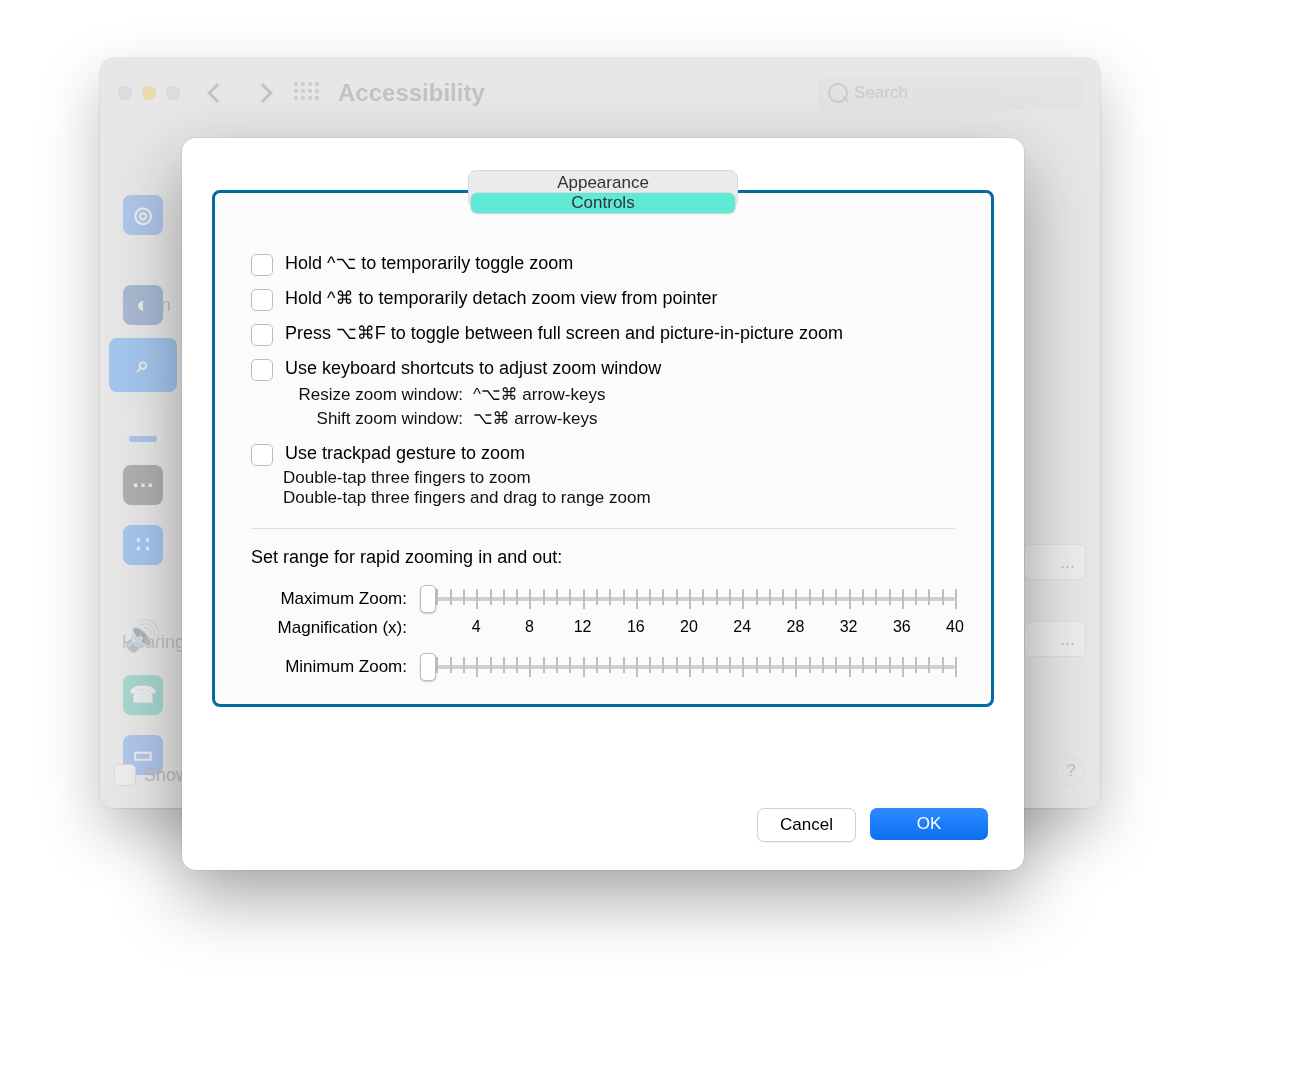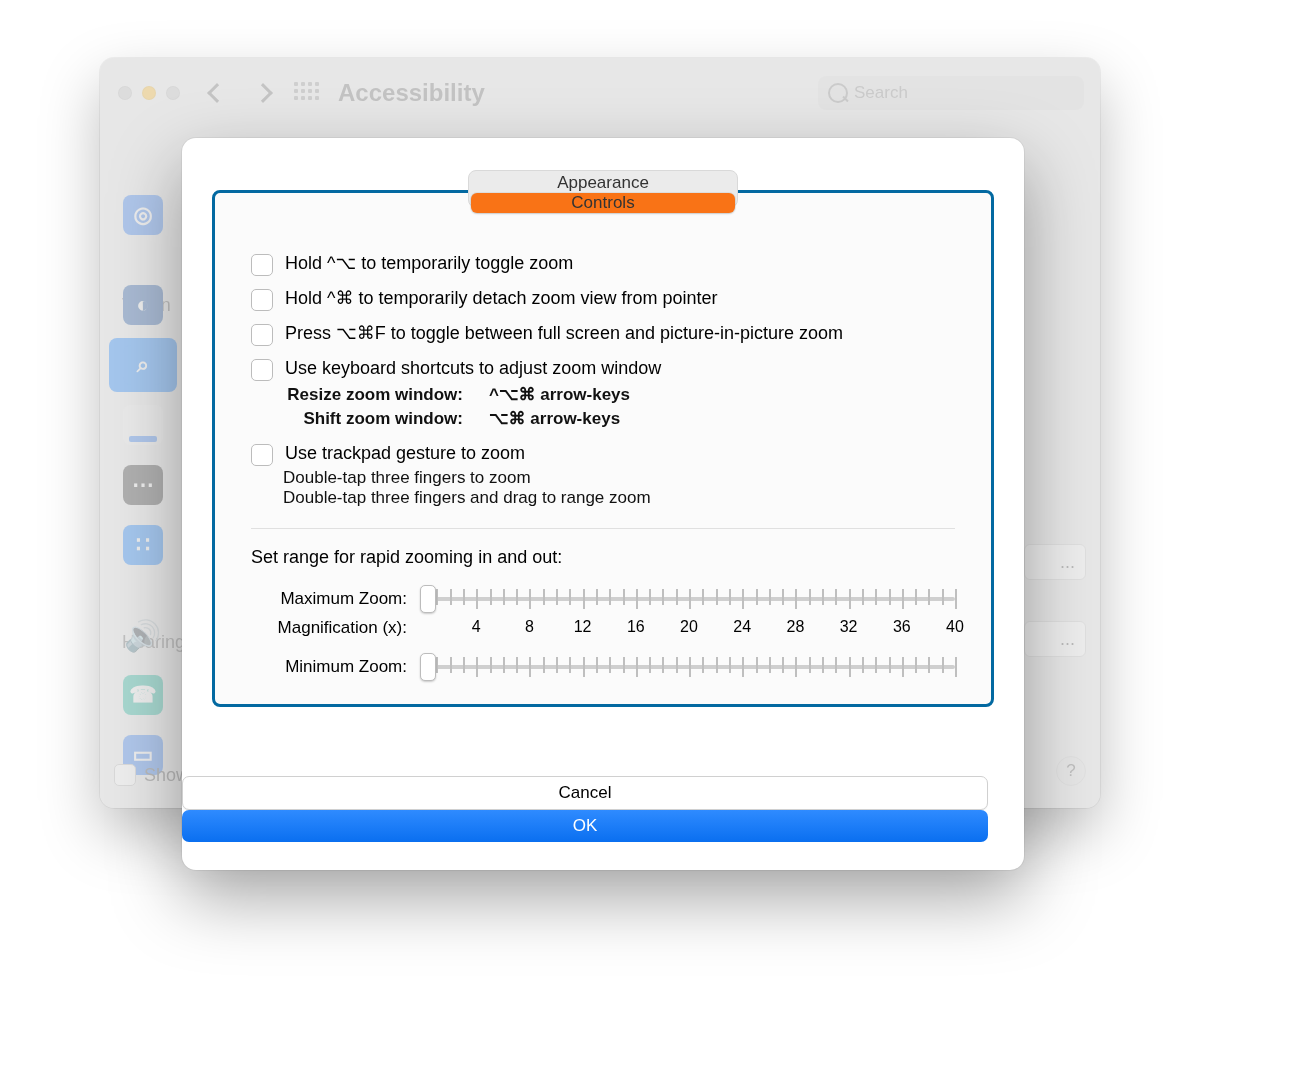--- a/index.html
+++ b/index.html
@@ -42,45 +42,45 @@
   .chkbox{width:20px;height:20px;background:#fff;border:1px solid #bcbcbc;border-radius:5px;}
 
   
   .sheet{
     position:absolute;left:182px;top:138px;width:842px;height:732px;background:#fff;border-radius:14px;
     box-shadow:0 28px 70px rgba(0,0,0,.35),0 0 0 1px rgba(0,0,0,.05);
     display:flex;flex-direction:column;
   }
   .seg{display:flex;margin:32px auto 0 auto;background:#ebebeb;border-radius:8px;padding:2px;border:1px solid #d9d9d9;width:264px;height:32px;}
   .seg-btn{flex:1;display:flex;align-items:center;justify-content:center;font-size:17px;color:#333;border-radius:6px;cursor:pointer;}
-  .seg-btn.active{background:#f97316;box-shadow:0 1px 2px rgba(0,0,0,.15),0 0 0 1px rgba(0,0,0,.05);}
+  .seg-btn.active{background:#5eead4;box-shadow:0 1px 2px rgba(0,0,0,.15),0 0 0 1px rgba(0,0,0,.05);}
 
   .panel{margin:0 30px 0 30px; margin-top:-18px; padding:34px 36px 24px 36px;border:3px solid #0369a1;border-radius:8px;background:#fbfbfb;}
   .opts{display:flex;flex-direction:column;gap:10px;}
   .opt{display:flex;align-items:flex-start;gap:12px;}
   .opt .cb{flex:none;width:20px;height:20px;background:#fff;border:1px solid #bcbcbc;border-radius:5px;margin-top:3px;}
   .opt .lbl{font-size:18px;color:#000;line-height:24px;}
   .sublines{margin-left:32px;margin-top:2px;font-size:17px;color:#111;}
-  .sublines .row{display:flex;gap:26px;line-height:24px;font-weight:bold;}
+  .sublines .row{display:flex;gap:10px;line-height:24px;}
   .sublines .lede{width:180px;text-align:right;}
   .divider{height:1px;background:#e0e0e0;margin:20px 0 18px 0;}
   .range-title{font-size:18px;margin-bottom:18px;}
 
   .slrow{display:flex;align-items:center;gap:16px;margin-bottom:6px;}
   .slrow .leading{width:156px;text-align:right;font-size:17px;}
   .slider{position:relative;flex:1;height:26px;}
   .track{position:absolute;left:0;right:0;top:50%;height:4px;background:#cfcfcf;border-radius:2px;transform:translateY(-50%);}
   .thumb{position:absolute;top:50%;transform:translate(-50%,-50%);width:14px;height:26px;background:#fff;border:1px solid #bcbcbc;border-radius:5px;box-shadow:0 1px 2px rgba(0,0,0,.2);} 
   .ticks{position:absolute;left:0;right:0;top:3px;height:20px;}
   .tick{position:absolute;top:0;width:2px;height:16px;background:#bfbfbf;}
   .tick.big{height:20px;}
   .scale-nums{position:relative;flex:1;height:20px;}
   .scale-nums span{position:absolute;transform:translateX(-50%);}
 
-  .footer{margin-top:auto;display:flex;justify-content:flex-start;padding:0 36px 28px 0;flex-direction:column;}
+  .footer{margin-top:auto;display:flex;justify-content:flex-end;gap:14px;padding:0 36px 28px 0;}
   .btn{height:32px;padding:0 22px;border-radius:7px;font-size:17px;display:flex;align-items:center;justify-content:center;cursor:pointer;}
   .btn-default{background:#fff;border:1px solid #d0d0d0;color:#000;box-shadow:0 1px 1px rgba(0,0,0,.05);}
   .btn-primary{background:linear-gradient(#2f8bff,#0a6ff0);color:#fff;border:0;min-width:74px;font-weight:400;}
 </style>
 </head>
 <body>
 
 <div class="stage">
 
   <div class="syswin">

